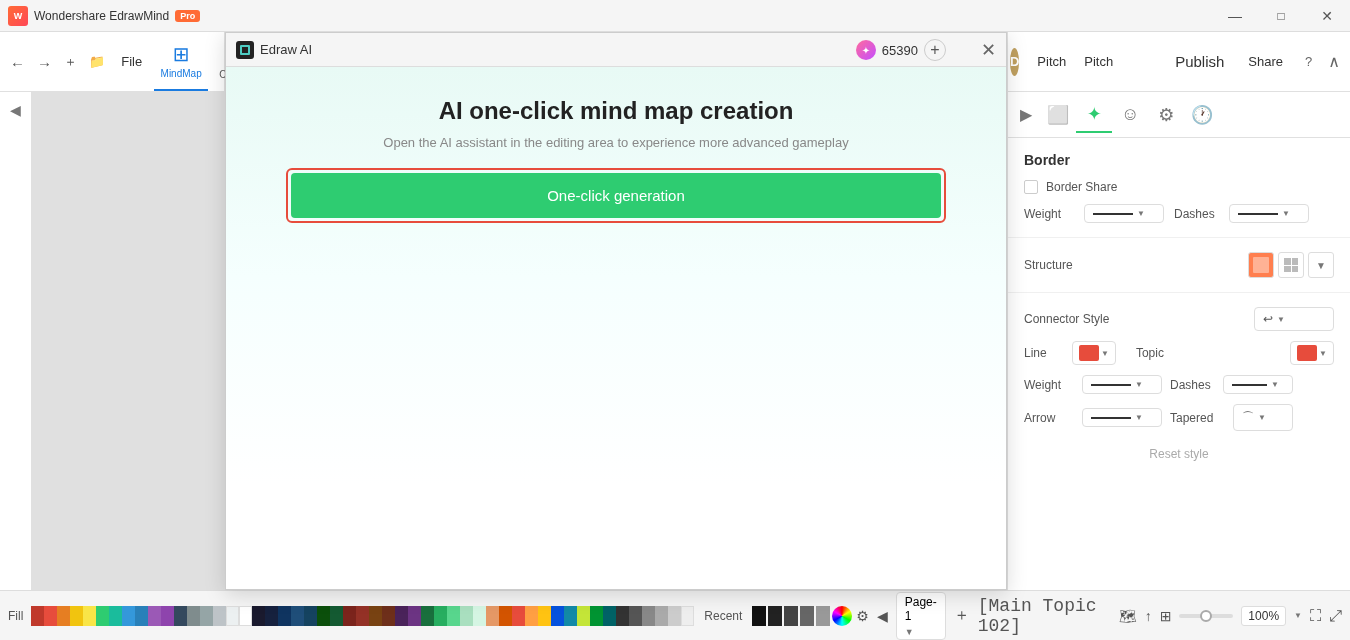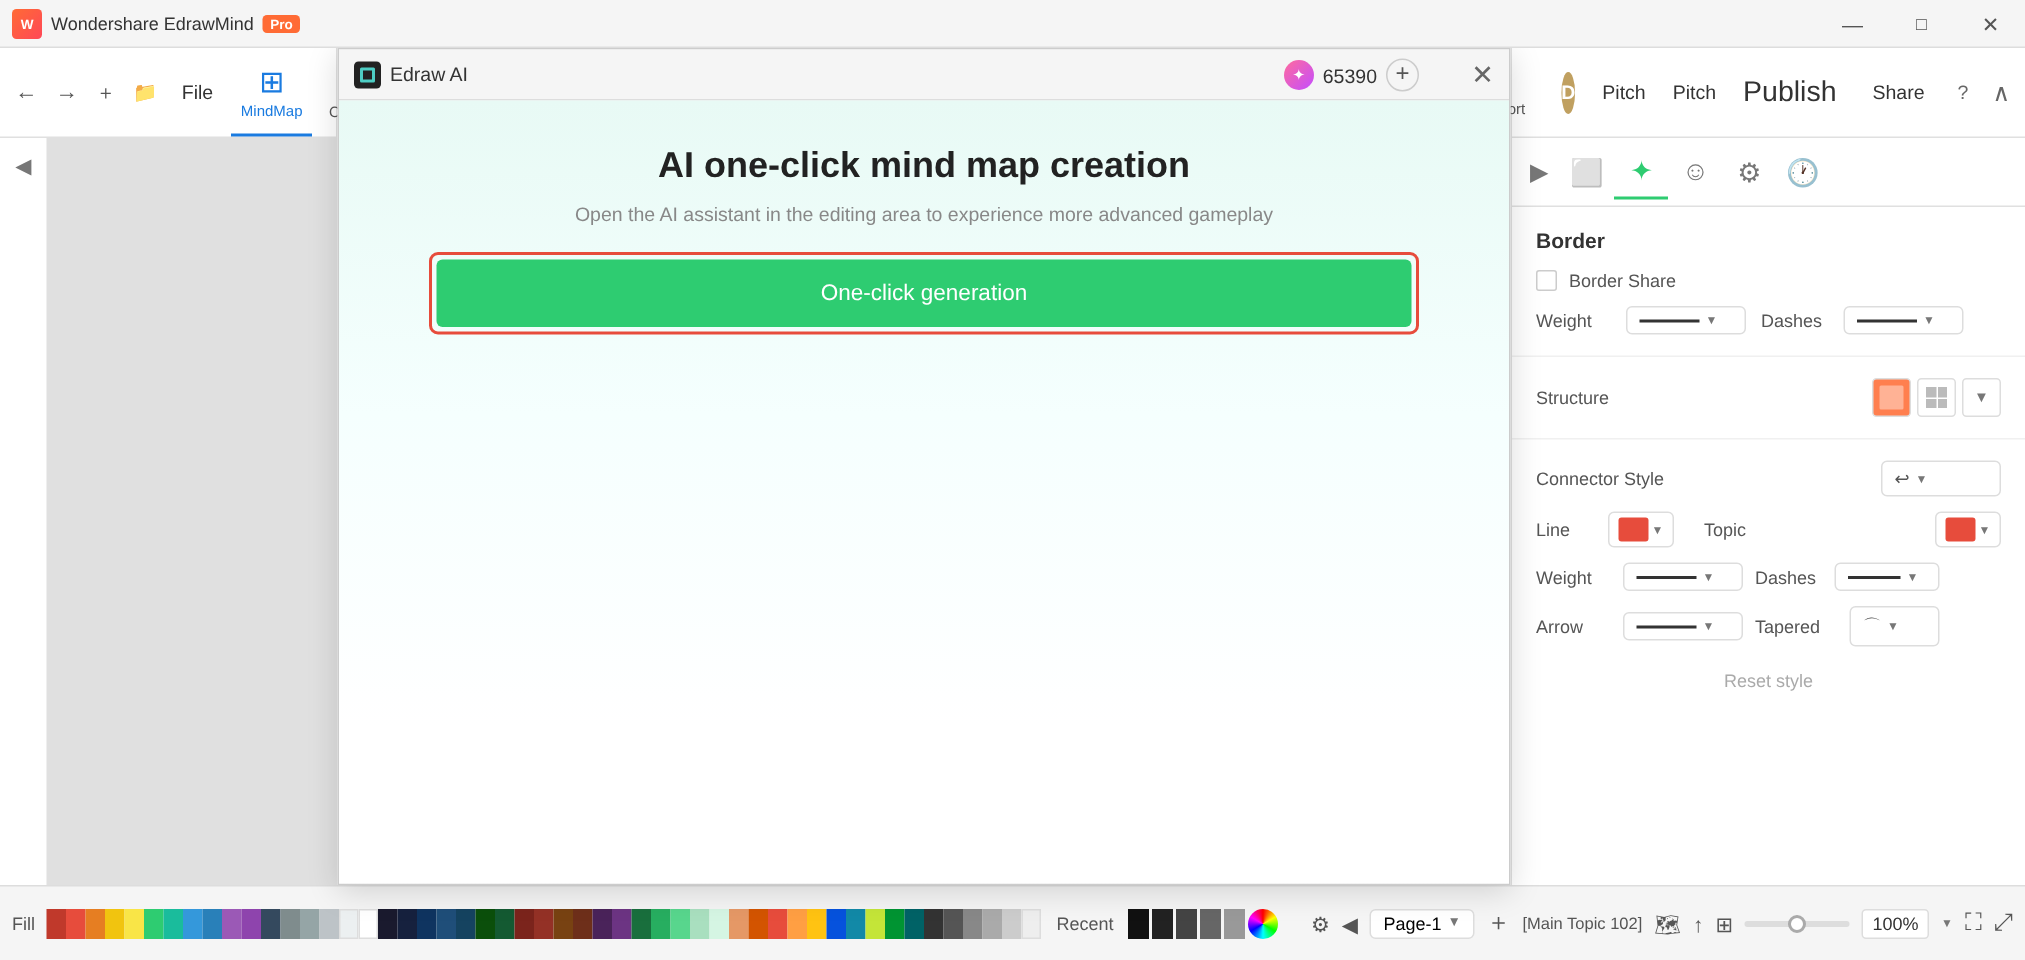--- a/index.html
+++ b/index.html
@@ -58,21 +58,21 @@
     <span style="font-size:18px;color:#555;">⬆</span>
     <span style="font-size:10px;color:#555;">Export</span>
   </div>
 
   <div style="height:40px;width:1px;background:#eee;"></div>
 
   <div style="width:28px;height:28px;border-radius:50%;background:#c0a060;display:flex;align-items:center;justify-content:center;color:white;font-size:13px;font-weight:bold;cursor:pointer;">D</div>
 
   <button style="background:none;border:none;cursor:pointer;font-size:13px;color:#333;display:flex;align-items:center;gap:3px;padding:4px 6px;">Pitch</button>
   <span style="font-size:13px;color:#333;">Pitch</span>
-  <button style="background:none;border:none;cursor:pointer;font-size:19px;color:#333;display:flex;align-items:center;gap:3px;padding:4px 6px;">Publish</button>
+  <button style="background:none;border:none;cursor:pointer;font-size:15px;color:#333;display:flex;align-items:center;gap:3px;padding:4px 6px;margin-left:44px;">Publish</button>
   <button style="background:none;border:none;cursor:pointer;font-size:13px;color:#333;display:flex;align-items:center;gap:3px;padding:4px 6px;">Share</button>
   <button style="background:none;border:none;cursor:pointer;font-size:13px;color:#666;padding:4px;">?</button>
   <button style="background:none;border:none;cursor:pointer;font-size:16px;color:#666;">∧</button>
 </div>
 
 <div style="position:absolute;top:92px;left:32px;width:975px;height:498px;background:#e0e0e0;"></div>
 
 <div style="position:absolute;top:92px;left:0;width:32px;height:498px;background:#fff;border-right:1px solid #e0e0e0;display:flex;flex-direction:column;align-items:center;padding-top:10px;gap:8px;">
   <button style="background:none;border:none;cursor:pointer;font-size:14px;color:#777;">◀</button>
 </div>
@@ -279,26 +279,26 @@
     <div style="width:14px;height:20px;background:#444;cursor:pointer;"></div>
     <div style="width:14px;height:20px;background:#666;cursor:pointer;"></div>
     <div style="width:14px;height:20px;background:#999;cursor:pointer;"></div>
 
     <div style="width:20px;height:20px;background:conic-gradient(red,yellow,lime,cyan,blue,magenta,red);border-radius:50%;cursor:pointer;"></div>
   </div>
 
   <div style="margin-left:auto;display:flex;align-items:center;gap:8px;">
     <button style="background:none;border:none;cursor:pointer;font-size:14px;color:#555;">⚙</button>
     <button style="background:none;border:none;cursor:pointer;font-size:14px;color:#555;">◀</button>
-    <div style="display:flex;gap:4px;border:1px solid #ddd;border-radius:4px;padding:2px 8px;font-size:12px;background:white;">
+    <div style="display:flex;gap:4px;border:1px solid #ddd;border-radius:4px;padding:2px 8px;font-size:12px;background:white;flex-direction:column;">
       <span>Page-1</span>
       <span style="font-size:9px;color:#777;cursor:pointer;">▼</span>
     </div>
     <button style="background:none;border:none;cursor:pointer;font-size:16px;color:#555;">＋</button>
-    <span style="font-size:11px;color:#555;">[Main Topic 102]</span>
+    <span style="font-size:18px;color:#555;font-family:Liberation Mono, monospace;">[Main Topic 102]</span>
     <button style="background:none;border:none;cursor:pointer;font-size:14px;color:#555;">🗺</button>
     <button style="background:none;border:none;cursor:pointer;font-size:14px;color:#555;">↑</button>
     <button style="background:none;border:none;cursor:pointer;font-size:14px;color:#555;">⊞</button>
 
     <div style="width:70px;height:4px;background:#ddd;border-radius:2px;position:relative;">
       <div style="position:absolute;left:50%;top:-4px;width:12px;height:12px;background:#fff;border:2px solid #aaa;border-radius:50%;transform:translateX(-50%);cursor:pointer;"></div>
     </div>
     <button style="cursor:pointer;border:1px solid #ddd;border-radius:3px;padding:2px 6px;background:white;font-size:12px;color:#333;display:flex;align-items:center;gap:2px;">100%</button>
     <span style="font-size:8px;color:#777;cursor:pointer;">▼</span>
     <button style="background:none;border:none;cursor:pointer;font-size:16px;color:#555;">⛶</button>

